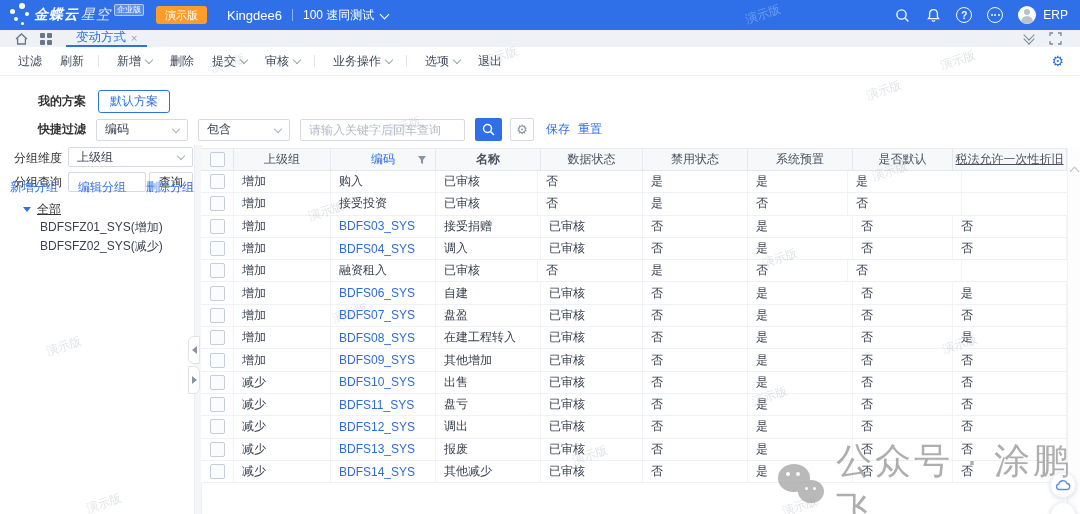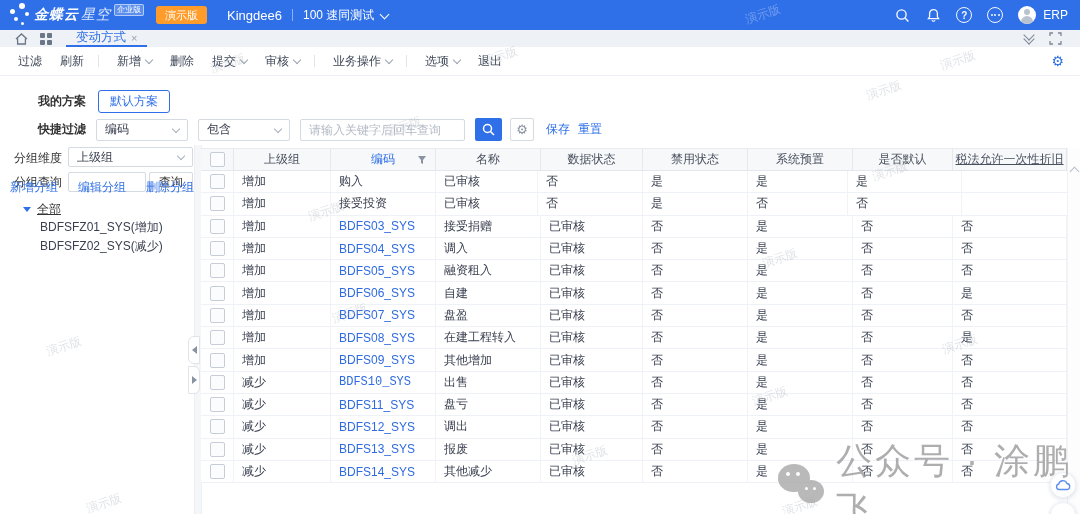--- a/index.html
+++ b/index.html
@@ -308,21 +308,21 @@
       </div>
       <div class="g-cell" style="width: 97px;">
         <span>上级组</span>
       </div>
       <div class="g-cell" style="width: 105px;">
         <span class="hd-code">编码</span>
         <svg class="funnel" width="10" height="10" viewBox="0 0 10 10">
           <path d="M1 1h8L6 5v4L4 8V5z" fill="#8a93a2"></path>
         </svg>
       </div>
-      <div class="g-cell" style="width: 105px;">
+      <div class="g-cell" style="width: 105px; font-weight: bold;">
         <span>名称</span>
       </div>
       <div class="g-cell" style="width: 102px;">
         <span>数据状态</span>
       </div>
       <div class="g-cell" style="width: 105px;">
         <span>禁用状态</span>
       </div>
       <div class="g-cell" style="width: 105px;">
         <span>系统预置</span>
@@ -382,21 +382,20 @@
       <div class="g-cell" style="width: 105px;">否</div>
       <div class="g-cell" style="width: 105px;">是</div>
       <div class="g-cell" style="width: 100px;">否</div>
       <div class="g-cell" style="width: 114px;">否</div>
     </div>
     <div class="g-row">
       <div class="g-cell cbc" style="width: 33px;">
         <span class="cb"></span>
       </div>
       <div class="g-cell" style="width: 97px;">增加</div>
-      <div class="g-cell code-link" style="width: 105px;">BDFS05_SYS</div>
       <div class="g-cell" style="width: 105px;">融资租入</div>
       <div class="g-cell" style="width: 102px;">已审核</div>
       <div class="g-cell" style="width: 105px;">否</div>
       <div class="g-cell" style="width: 105px;">是</div>
       <div class="g-cell" style="width: 100px;">否</div>
       <div class="g-cell" style="width: 114px;">否</div>
     </div>
     <div class="g-row">
       <div class="g-cell cbc" style="width: 33px;">
         <span class="cb"></span>
@@ -447,21 +446,21 @@
       <div class="g-cell" style="width: 105px;">否</div>
       <div class="g-cell" style="width: 105px;">是</div>
       <div class="g-cell" style="width: 100px;">否</div>
       <div class="g-cell" style="width: 114px;">否</div>
     </div>
     <div class="g-row">
       <div class="g-cell cbc" style="width: 33px;">
         <span class="cb"></span>
       </div>
       <div class="g-cell" style="width: 97px;">减少</div>
-      <div class="g-cell code-link" style="width: 105px; font-family: Liberation Mono, monospace;">BDFS10_SYS</div>
+      <div class="g-cell code-link" style="width: 105px;">BDFS10_SYS</div>
       <div class="g-cell" style="width: 105px;">出售</div>
       <div class="g-cell" style="width: 102px;">已审核</div>
       <div class="g-cell" style="width: 105px;">否</div>
       <div class="g-cell" style="width: 105px;">是</div>
       <div class="g-cell" style="width: 100px;">否</div>
       <div class="g-cell" style="width: 114px;">否</div>
     </div>
     <div class="g-row">
       <div class="g-cell cbc" style="width: 33px;">
         <span class="cb"></span>

